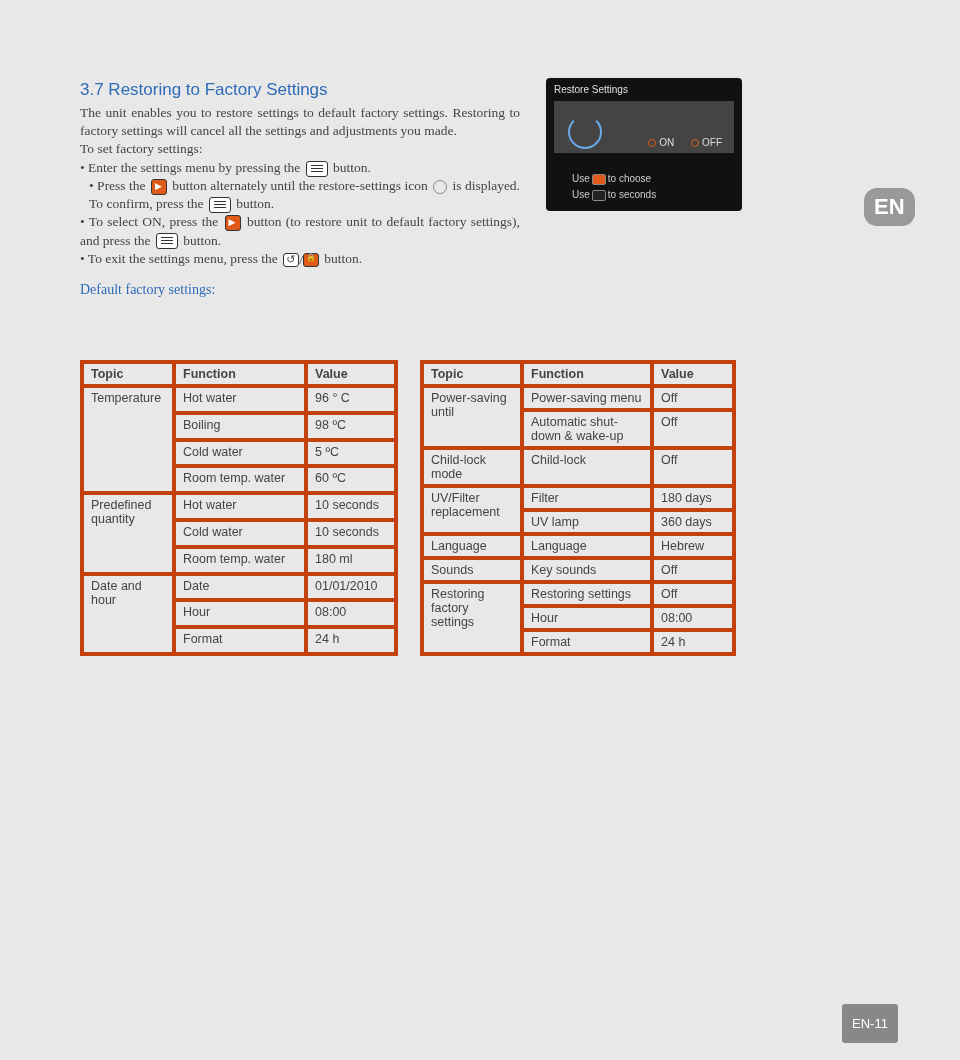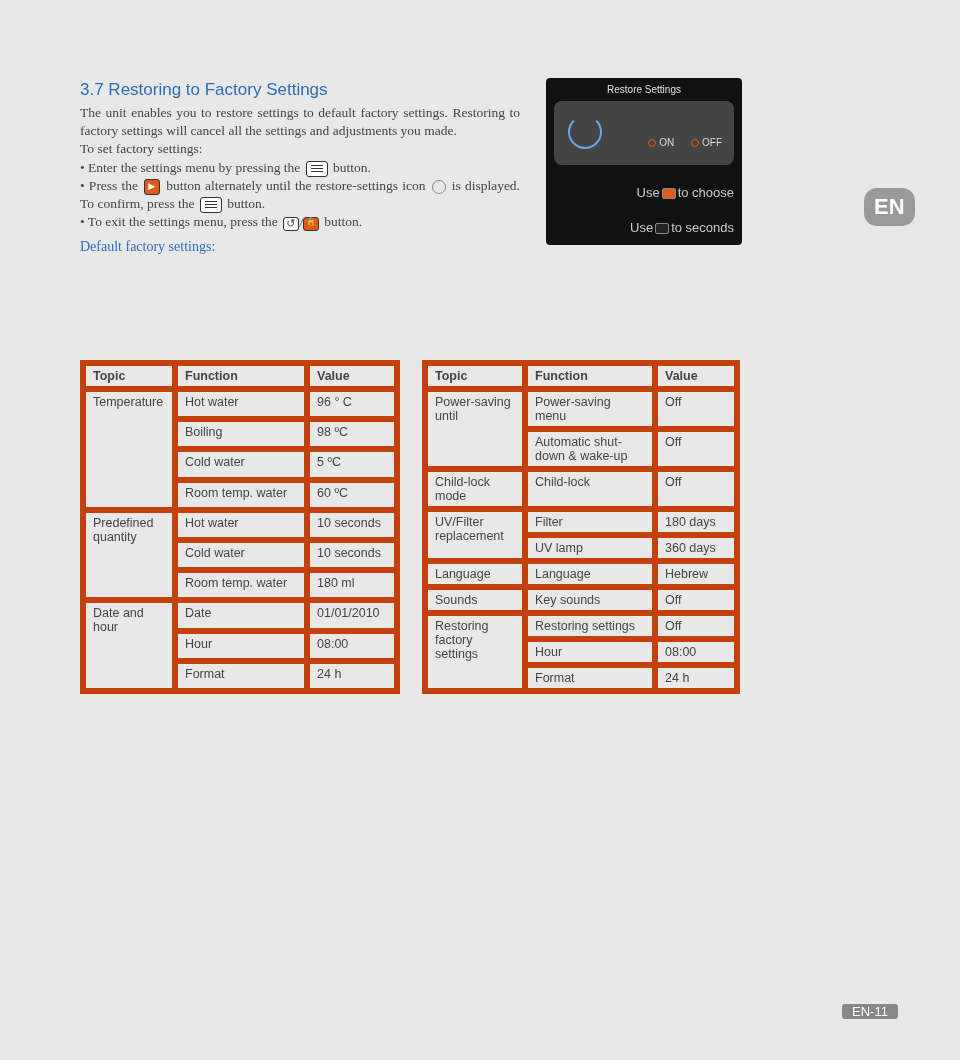--- a/index.html
+++ b/index.html
@@ -89,40 +89,40 @@
     vertical-align:middle;
     position:relative;
     background:#fff;
   }
   .icon-exit .half.b { background:#e05a1a; }
   .icon-exit .half.a::before { content:"↺"; position:absolute; left:2px; top:-2px; font-size:11px;}
   .icon-exit .half.b::before { content:"🔒"; position:absolute; left:2px; top:-1px; font-size:8px;}
   .defaults-title {
     color:#2e6bb8;
     font-size:14px;
-    margin-top:6px;
+    margin-top:12px;
     margin-bottom:8px;
   }
   
   .panel {
     position:absolute;
     left:546px;
     top:78px;
     width:196px;
     background:#111;
     border-radius:4px;
     padding:6px 8px 10px 8px;
     color:#e0e0e0;
     font-size:10px;
   }
-  .panel-title { text-align:center; font-size:10px; margin-bottom:6px;}
+  .panel-title { text-align:left; font-size:10px; margin-bottom:6px;}
   .panel-main {
     background:#444;
-    border-radius:8px;
-    height:64px;
+    border-radius:0;
+    height:52px;
     position:relative;
     margin-bottom:20px;
   }
   .panel-spinner {
     position:absolute;
     left:14px; top:14px;
     width:34px;height:34px;
     border:2.5px solid #6aa8e8;
     border-top-color:transparent;
     border-radius:50%;
@@ -132,21 +132,21 @@
     right:12px;
     top:36px;
     font-size:10px;
     color:#ddd;
   }
   .panel-onoff .opt { display:inline-block; margin-left:14px;}
   .panel-onoff .dot {
     display:inline-block;width:8px;height:8px;border-radius:50%;
     border:1px solid #e05a1a; margin-right:3px; vertical-align:middle;
   }
-  .panel-hint { font-size:13px; color:#ccc; margin-top:20px; padding-left:18px;text-align:right;}
+  .panel-hint { font-size:10px; color:#ccc; margin-top:4px; padding-left:18px;}
   .panel-hint .mini-icon {
     display:inline-block;width:14px;height:11px;
     border:1px solid #888;border-radius:2px;
     vertical-align:middle;margin:0 2px;
     background:#e05a1a;
   }
   .panel-hint .mini-menu { background:#222; }
   
   .lang-badge {
     position:absolute;
@@ -166,21 +166,21 @@
     left:0;
     display:flex;
     gap:22px;
   }
   table.settings {
     border-collapse:collapse;
     font-size:12.5px;
     color:#444;
   }
   table.settings th, table.settings td {
-    border:6px solid #c2410c;
+    border:4px solid #c2410c;
     padding:3px 7px;
     text-align:left;
     vertical-align:top;
   }
   table.settings th {
     font-weight:bold;
     background:transparent;
   }
   table.settings .topic-cell { width:92px; }
   table.settings .func-cell { width:132px; }
@@ -188,43 +188,46 @@
   table.t2 .topic-cell { width:100px;}
   table.t2 .func-cell { width:130px;}
   table.t2 .val-cell { width:82px;}
   .page-num {
     position:absolute;
     left:842px;
     top:1004px;
     background:#888;
     color:#fff;
     font-size:13px;
-    padding:0 10px;
+    padding:12px 10px;
     border-radius:3px;
   }
 </style>
 </head>
 <body>
 
 <div class="page">
 
   <div class="section-title">3.7 Restoring to Factory Settings</div>
 
   <div class="body-text">
     <span>The unit enables you to restore settings to default factory settings. Restoring to factory settings will cancel all the settings and adjustments you made.</span>
     <div>To set factory settings:</div>
 
     <span class="bullet">
       <span>• Enter the settings menu by pressing the </span><span class="icon-btn icon-menu"></span><span> button.</span>
     </span>
 
-    <span class="bullet" style="text-align:justify;">
+    <span class="bullet" style="text-align:justify;margin-left:9px;">
       <span>• Press the </span><span class="icon-nav"></span><span> button alternately until the restore-settings icon </span><span class="icon-circle"></span><span> is displayed. To confirm, press the </span><span class="icon-btn icon-menu"></span><span> button.</span>
     </span>
 
+    <span class="bullet">
+      <span>• To select ON, press the </span><span class="icon-nav"></span><span> button (to restore unit to default factory settings), and press the </span><span class="icon-btn icon-menu"></span><span> button.</span>
+    </span>
 
     <span class="bullet">
       <span>• To exit the settings menu, press the </span><span class="icon-exit"><span class="half a"></span>/<span class="half b"></span></span><span> button.</span>
     </span>
 
     <div class="defaults-title">Default factory settings:</div>
   </div>
 
   <div class="tables">
     <table class="settings t1">

